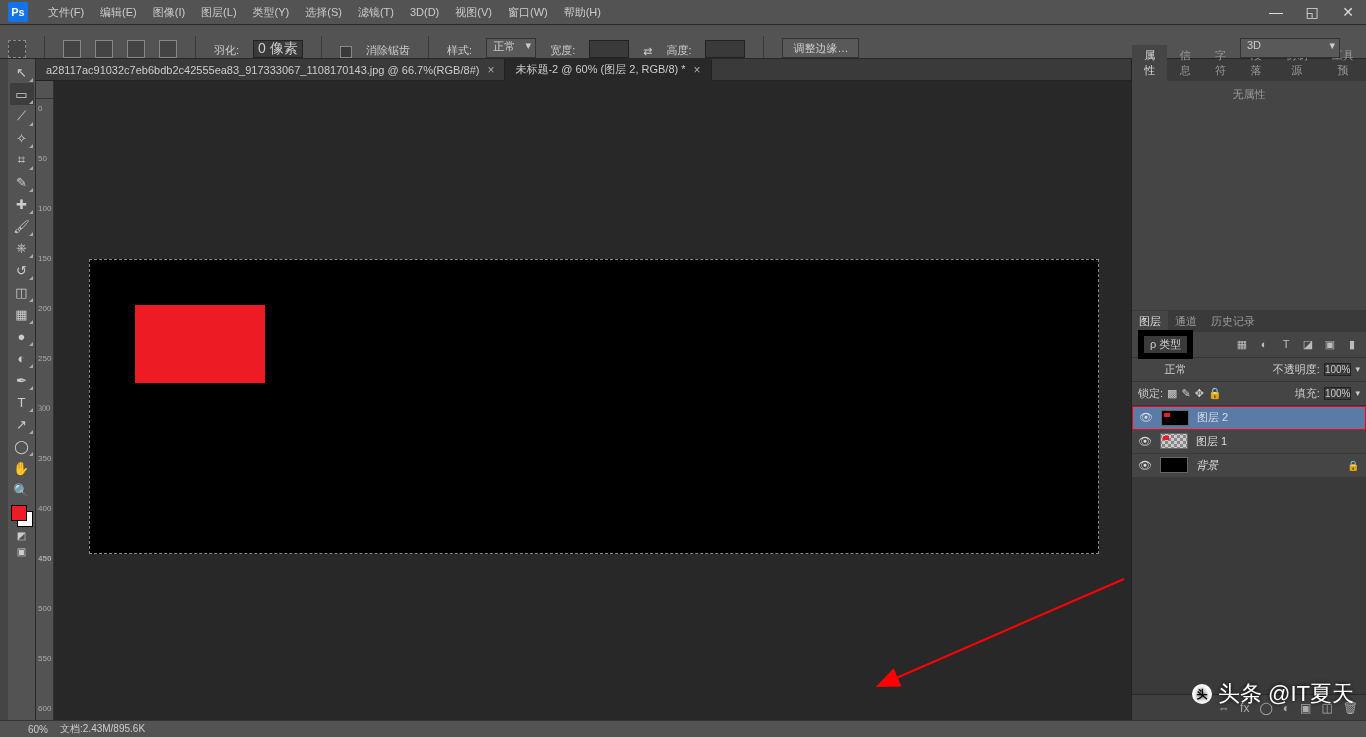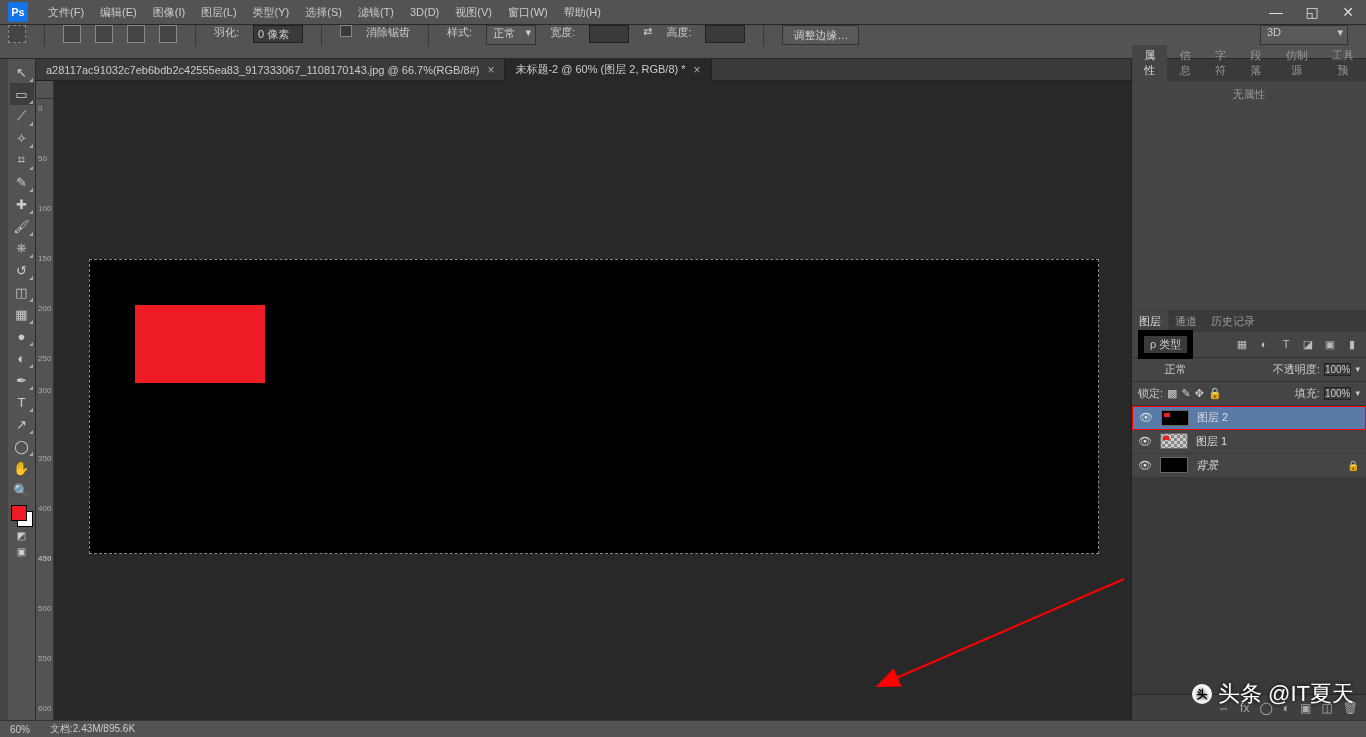--- a/index.html
+++ b/index.html
@@ -6,30 +6,30 @@
 body { background: #535353; color: #ccc; font-size: 11px; overflow: hidden; width: 1366px; height: 737px; position: relative; }
 
 
 .menubar { height: 25px; background: #535353; display: flex; align-items: center; padding-left: 8px; border-bottom: 1px solid #282828; }
 .ps-logo { width: 20px; height: 20px; background: #1473e6; color: #fff; font-weight: bold; display: flex; align-items: center; justify-content: center; font-size: 11px; border-radius: 2px; margin-right: 12px; }
 .menu-item { padding: 3px 8px; cursor: pointer; }
 .window-controls { margin-left: auto; display: flex; }
 .winbtn { width: 36px; height: 22px; display: flex; align-items: center; justify-content: center; cursor: pointer; font-size: 14px; color: #ddd; }
 
 
-.optionsbar { height: 34px; background: #535353; display: flex; align-items: flex-start; padding: 0 8px; border-bottom: 1px solid #282828; gap: 14px; }
+.optionsbar { height: 34px; background: #535353; display: flex; align-items: flex-end; padding: 0 8px; border-bottom: 1px solid #282828; gap: 14px; }
 .opt-icon { width: 18px; height: 18px; border: 1px solid #888; background: #444; }
 .opt-sep { width: 1px; height: 22px; background: #3a3a3a; margin: 0 4px; }
 .opt-label { font-size: 11px; color: #ccc; }
-.opt-input { width: 50px; height: 18px; background: #3a3a3a; border: 1px solid #222; color: #ccc; font-size: 11px; padding: 0 4px; }
+.opt-input { width: 50px; height: 18px; background: #3a3a3a; border: 1px solid #222; color: #ccc; font-size: 14px; padding: 0 4px; }
 .opt-select { height: 20px; background: #595959; border: 1px solid #333; color: #ccc; font-size: 11px; padding: 0 20px 0 6px; position: relative; }
 .opt-select::after { content: "▾"; position: absolute; right: 4px; }
 .opt-btn { height: 20px; padding: 0 10px; background: #595959; border: 1px solid #333; color: #ccc; font-size: 11px; display: flex; align-items: center; }
 .opt-check { width: 12px; height: 12px; border: 1px solid #888; background: #3a3a3a; }
-.workspace-select { margin-left: auto; margin-right: 10px; width: 88px; }
+.workspace-select { margin-left: auto; margin-right: 18px; width: 100px; }
 
 
 .main { display: flex; height: calc(737px - 25px - 34px - 17px); }
 
 
 .vhandle { width: 8px; background: #454545; }
 
 
 .toolbox { width: 28px; background: #535353; display: flex; flex-direction: column; align-items: center; padding-top: 2px; border-right: 1px solid #2a2a2a; }
 .tool { width: 24px; height: 22px; display: flex; align-items: center; justify-content: center; color: #ccc; cursor: pointer; position: relative; font-size: 13px; }
@@ -79,21 +79,21 @@
 .layer-item.selected { background: #5a7aa8; border: 1px solid #ff0000; }
 .eye { width: 14px; font-size: 11px; }
 .layer-thumb { width: 28px; height: 16px; border: 1px solid #666; background: #000; position: relative; }
 .layer-thumb.checker { background: repeating-conic-gradient(#888 0% 25%, #ccc 0% 50%) 50% / 6px 6px; }
 .layer-thumb .mini-red { position: absolute; top: 2px; left: 2px; width: 6px; height: 4px; background: #ed1c24; }
 .lock-ic { margin-left: auto; font-size: 10px; }
 
 .layer-footer { height: 26px; display: flex; align-items: center; justify-content: flex-end; gap: 10px; padding: 0 8px; font-size: 12px; color: #aaa; border-top: 1px solid #2a2a2a; background: #3f3f3f; }
 
 
-.statusbar { height: 17px; background: #535353; border-top: 1px solid #333; display: flex; align-items: center; padding: 0 10px; font-size: 10px; color: #ccc; gap: 20px; }
+.statusbar { height: 17px; background: #535353; border-top: 1px solid #333; display: flex; align-items: center; padding: 0 28px; font-size: 10px; color: #ccc; gap: 12px; }
 
 .watermark { position: absolute; right: 12px; bottom: 28px; color: #fff; font-size: 22px; text-shadow: 0 0 4px #000; display: flex; align-items: center; gap: 6px; }
 .wm-logo { width: 20px; height: 20px; border-radius: 50%; background: #fff; color: #000; font-weight: bold; display: flex; align-items: center; justify-content: center; font-size: 11px; }
 
 svg.arrow { position: absolute; top: 0; left: 0; pointer-events: none; }
 </style>
 </head>
 <body>
 
 <div class="menubar">
@@ -192,21 +192,21 @@
     </div>
 
     <div class="canvas-wrap">
       <div class="ruler-v" id="ruler-v">
           <span style="top: 5px;">0</span>
           <span style="top: 55px;">50</span>
           <span style="top: 105px;">100</span>
           <span style="top: 155px;">150</span>
           <span style="top: 205px;">200</span>
           <span style="top: 255px;">250</span>
-          <span style="top: 287px;">300</span>
+          <span style="top: 305px; font-family: Liberation Serif, serif;">300</span>
           <span style="top: 355px;">350</span>
           <span style="top: 405px;">400</span>
           <span style="top: 455px; font-weight: bold;">450</span>
           <span style="top: 505px;">500</span>
           <span style="top: 555px;">550</span>
           <span style="top: 605px;">600</span>
         </div>
       <div class="canvas-scroll">
         <div class="canvas">
           <div class="red-rect"></div>

